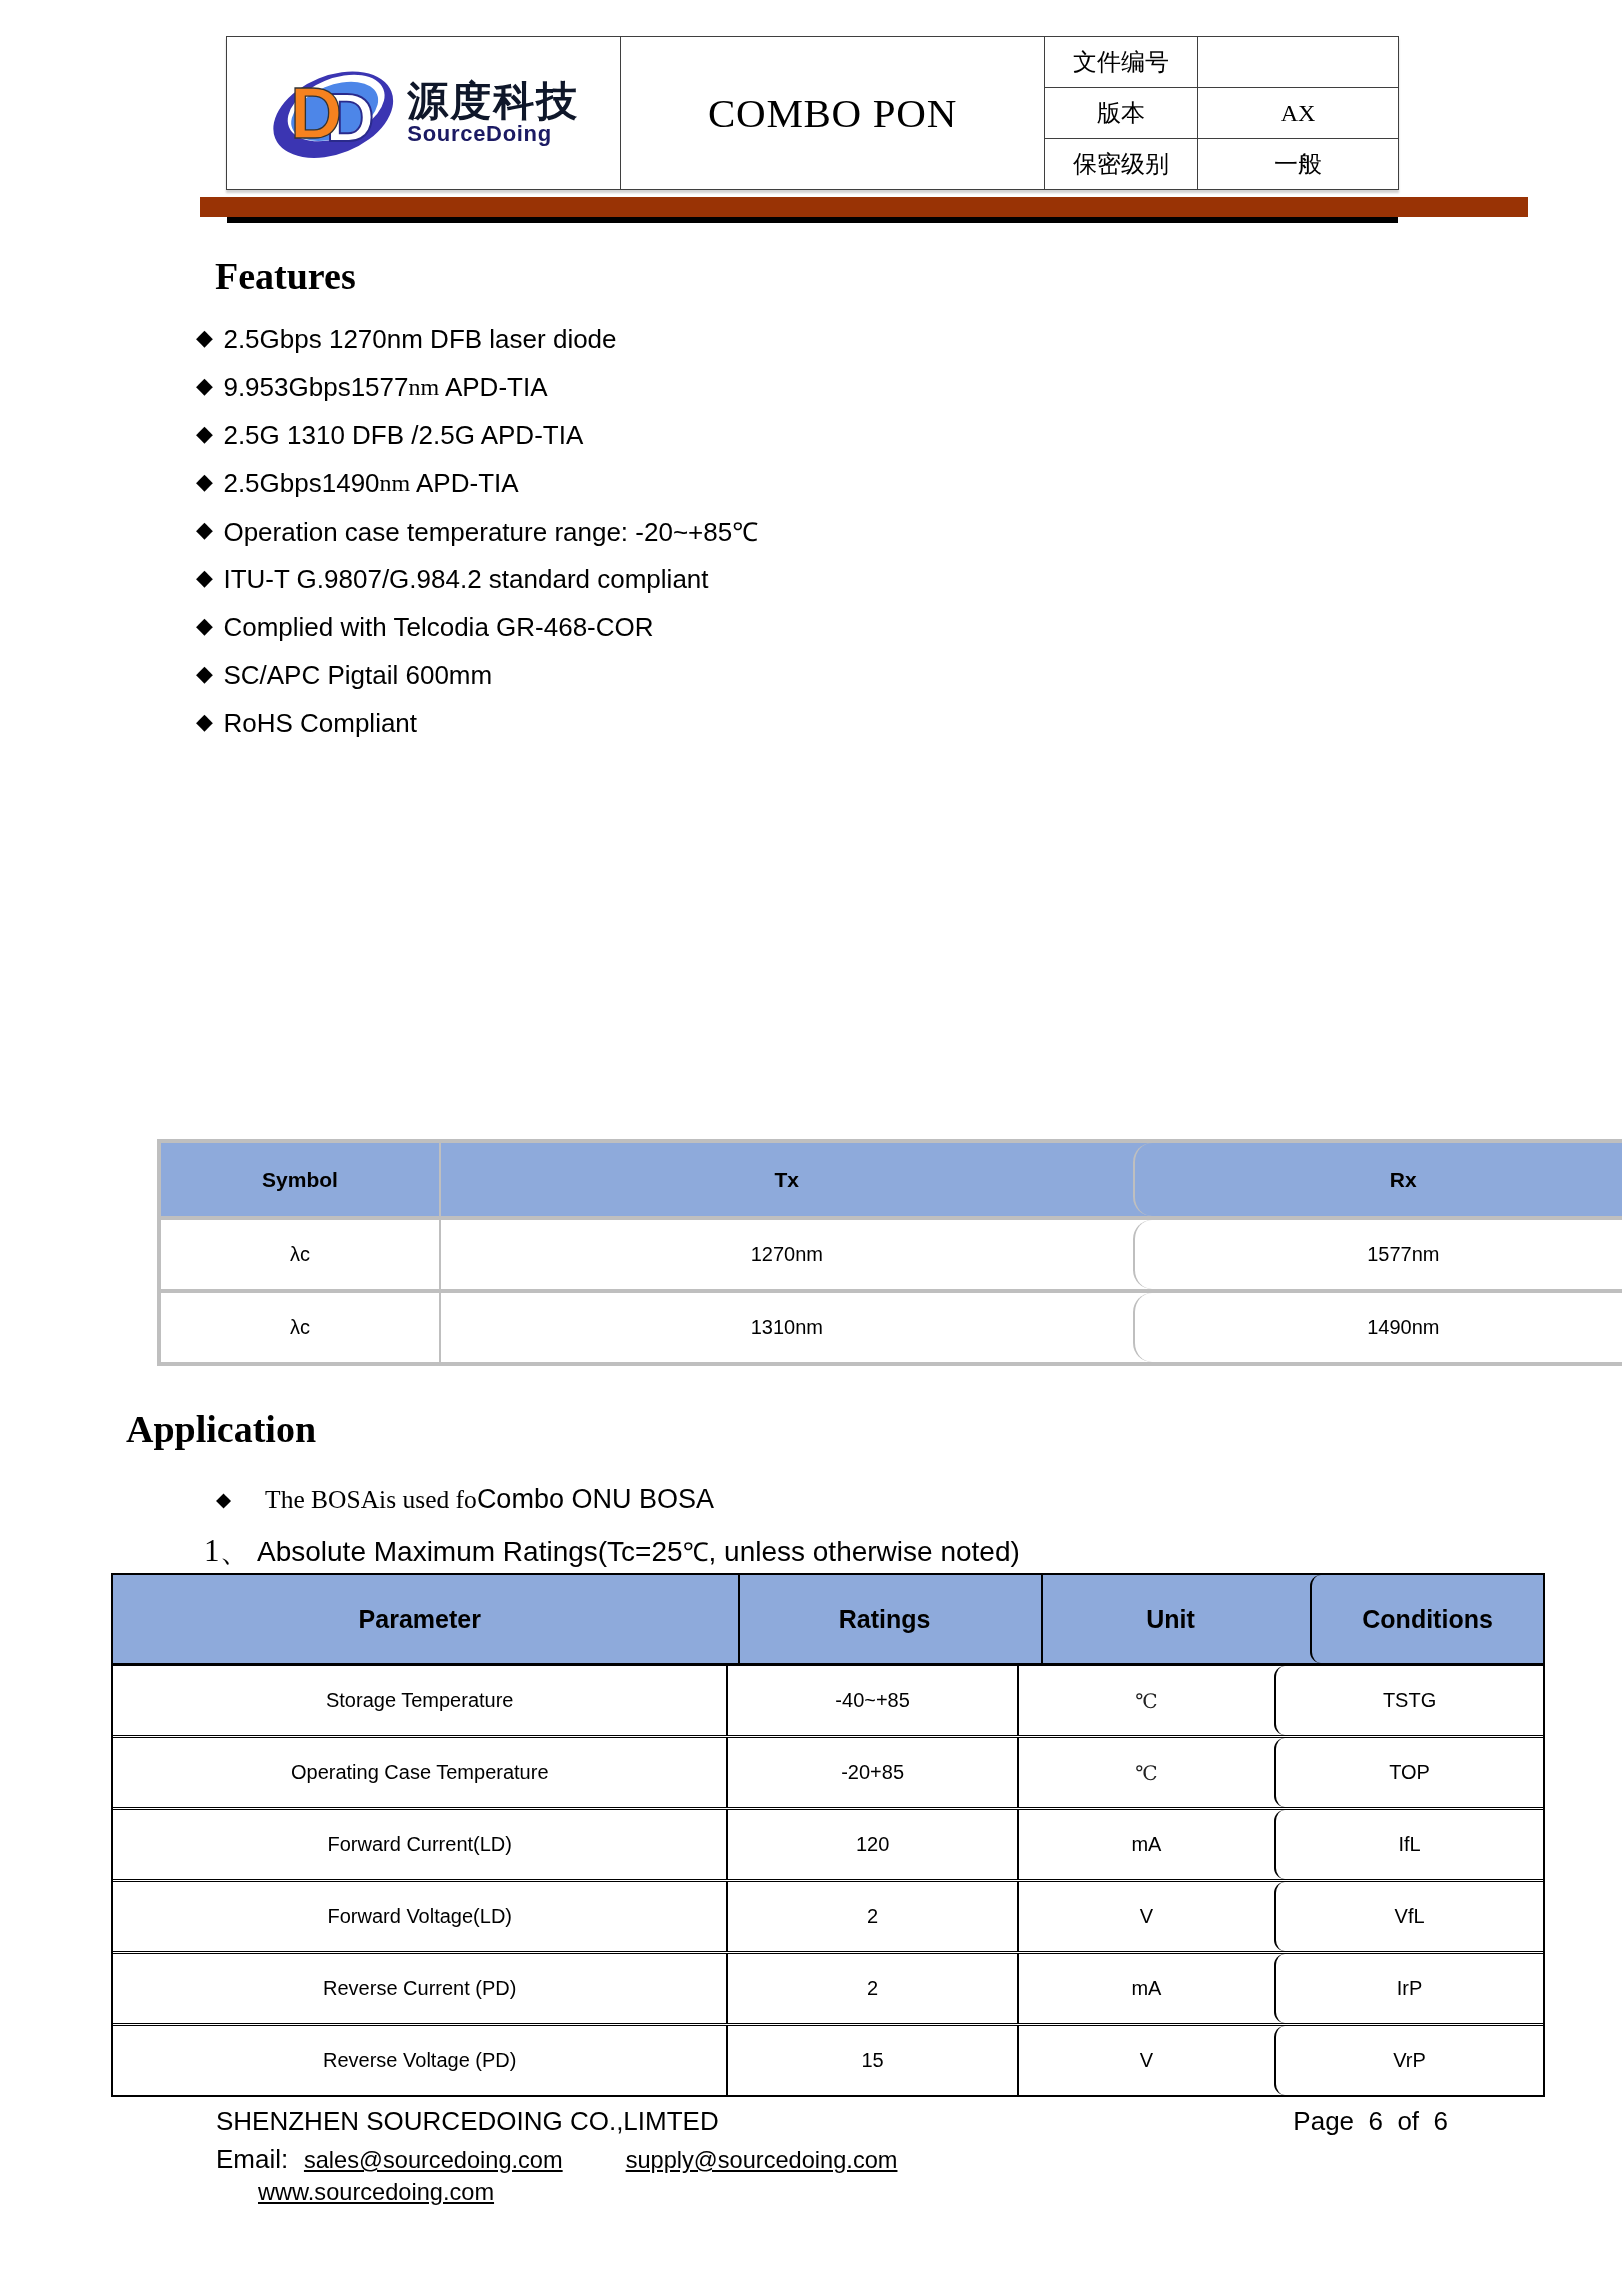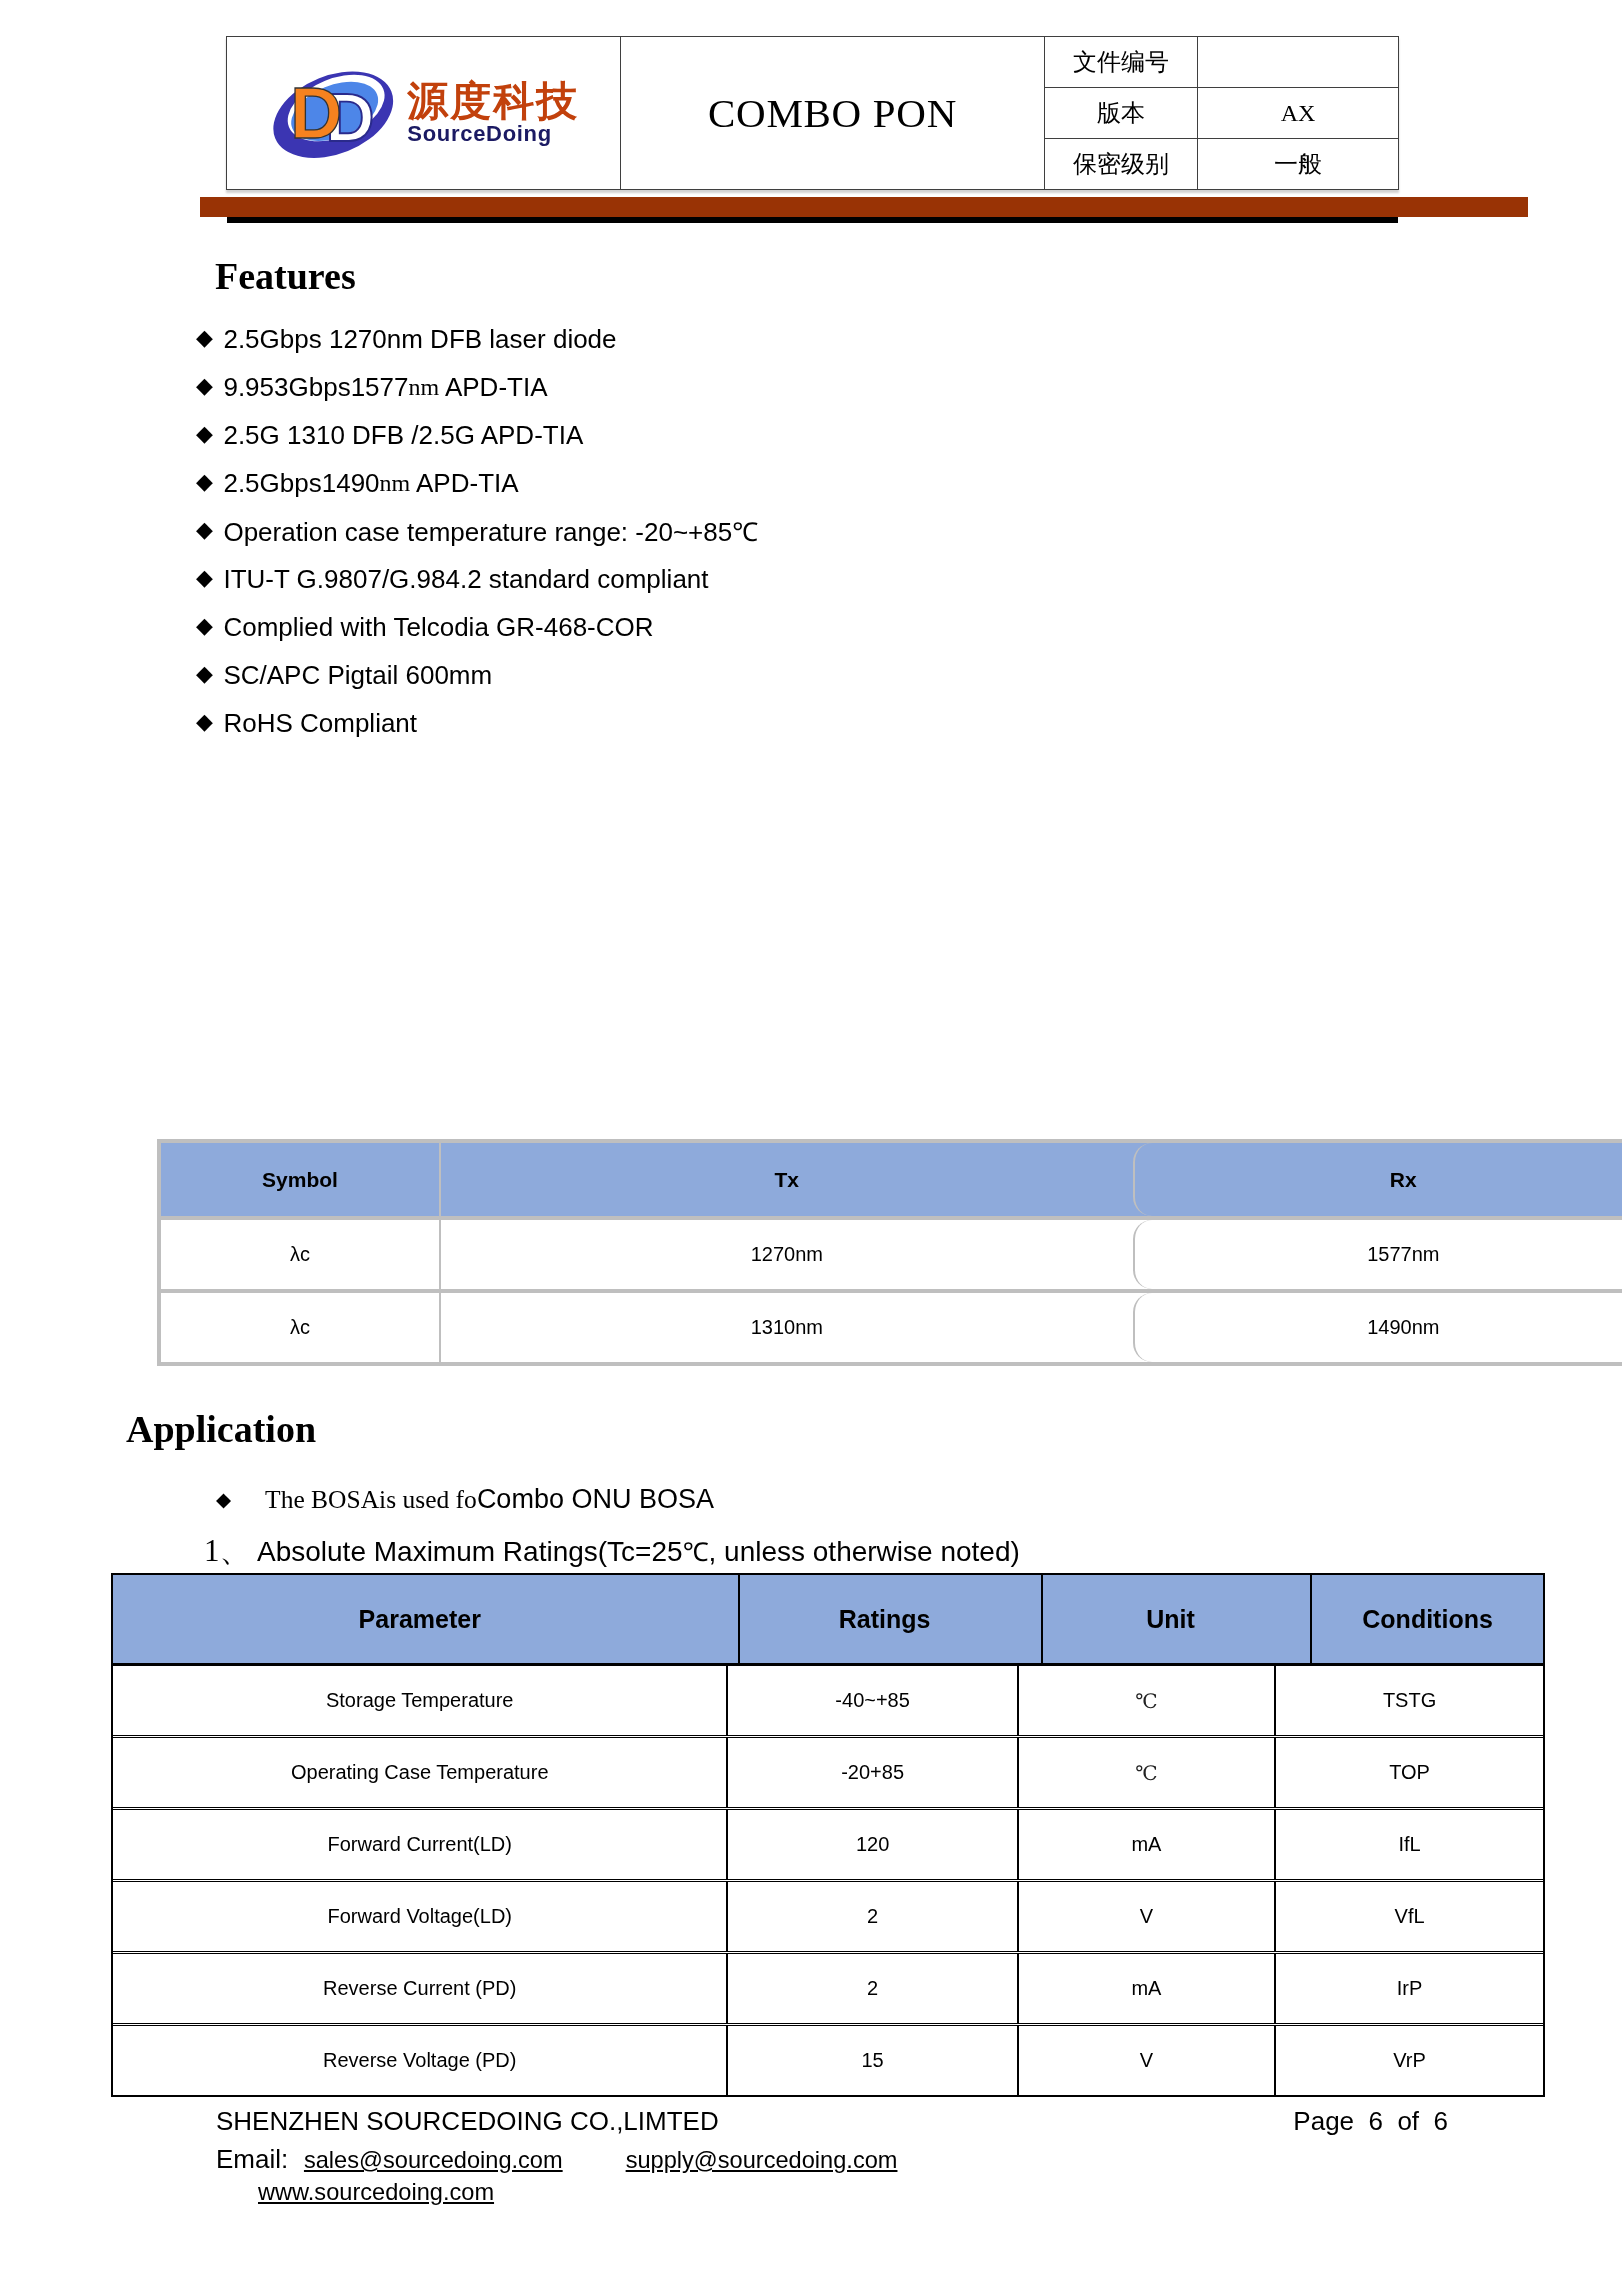--- a/index.html
+++ b/index.html
@@ -9,21 +9,21 @@
   }
   
   .hdr{
     position:absolute;left:226px;top:36px;width:1173px;height:154px;
     display:flex;border:1.3px solid #3f3f3f;box-sizing:border-box;
     box-shadow:0 2.6px 2px rgba(0,0,0,.18);background:#fff;
   }
   .hdr-logo{width:393px;display:flex;align-items:center;justify-content:center;}
   .logo-wrap{display:flex;align-items:center;}
   .logo-text{display:flex;flex-direction:column;margin-left:2.6px;line-height:1.02;}
-  .logo-cn{font-size:41px;font-weight:bold;color:#c2410c;letter-spacing:2px;}
+  .logo-cn{font-size:41px;font-weight:bold;color:#0f172a;letter-spacing:2px;}
   .logo-en{font-size:22px;font-weight:bold;color:#1b1a63;letter-spacing:0.7px;}
   .hdr-title{
     width:425px;border-left:1.3px solid #3f3f3f;border-right:1.3px solid #3f3f3f;
     display:flex;align-items:center;justify-content:center;
     font-family:"Liberation Serif",serif;font-size:41px;letter-spacing:0.7px;box-sizing:border-box;
   }
   .hdr-info{flex:1;display:flex;flex-direction:column;font-family:"Liberation Serif",serif;font-size:24px;}
   .hdr-info-row{flex:1;display:flex;border-bottom:1.3px solid #3f3f3f;box-sizing:border-box;}
   .hdr-info-row:last-child{border-bottom:none;}
   .hdr-info-label{width:152px;display:flex;align-items:center;justify-content:center;}
@@ -59,21 +59,21 @@
   .amr-deg{font-family:"Liberation Serif",serif;font-size:26px;}
   
   .atab{position:absolute;left:111px;top:1573px;width:1434px;border:2.6px solid #000;box-sizing:border-box;background:#fff;}
   .arow{display:flex;border-top:3.9px double #000;}
   .arow.ahead{border-top:none;background:#8eaadb;font-weight:bold;gap:12px;}
   .arow.afirst{border-top:3.3px solid #000;}
   .acell{box-sizing:border-box;display:flex;align-items:center;justify-content:center;
          height:69px;font-size:20px;border-left:2px solid #000;}
   .acell:first-child{border-left:none;}
   .ahead .acell{height:88px;font-size:25px;}
-  .ac1{width:42.9%;}.ac2{width:20.3%;}.ac3{width:18.0%;}.ac4{flex:1;}
+  .ac1{width:42.9%;}.ac2{width:20.3%;}.ac3{width:18.0%;}.ac4{flex:1;border-radius:11px;}
   .u-serif{font-family:"DejaVu Serif","Liberation Serif",serif;color:#222;}
   
   .f-line1{position:absolute;left:216px;top:2106px;width:1232px;display:flex;justify-content:space-between;font-size:26px;}
   .f-page{white-space:pre;}
   .f-line2{position:absolute;left:216px;top:2144px;font-size:26px;display:flex;align-items:baseline;}
   .f-line3{position:absolute;left:258px;top:2179px;font-size:23.6px;}
   .flink{color:#000000;text-decoration:underline;font-size:23.6px;text-align:right;}
   .f-line2 .flink{margin-left:15.7px;}
   .f-line2 .flink + .flink{margin-left:63px;}
 </style>

